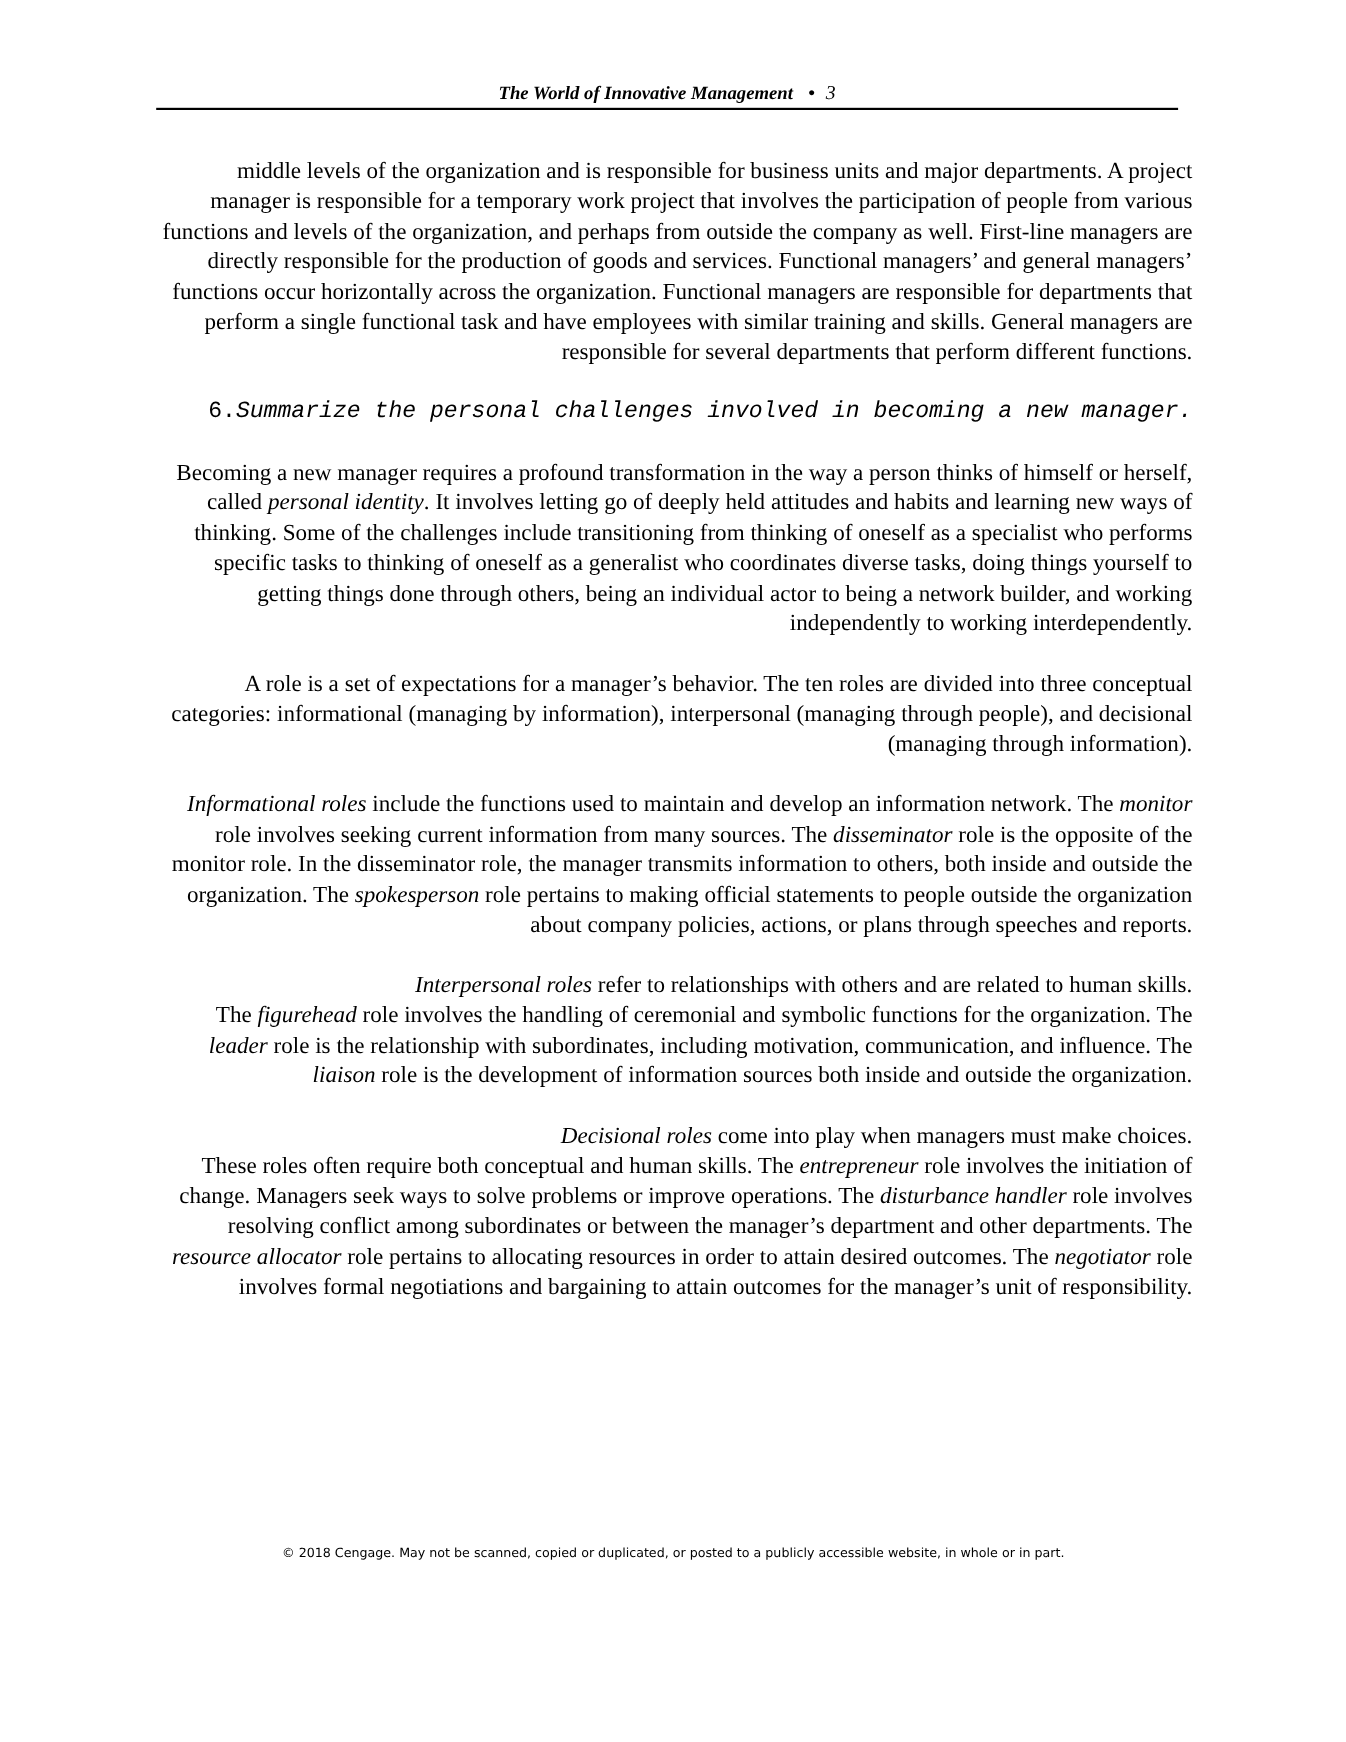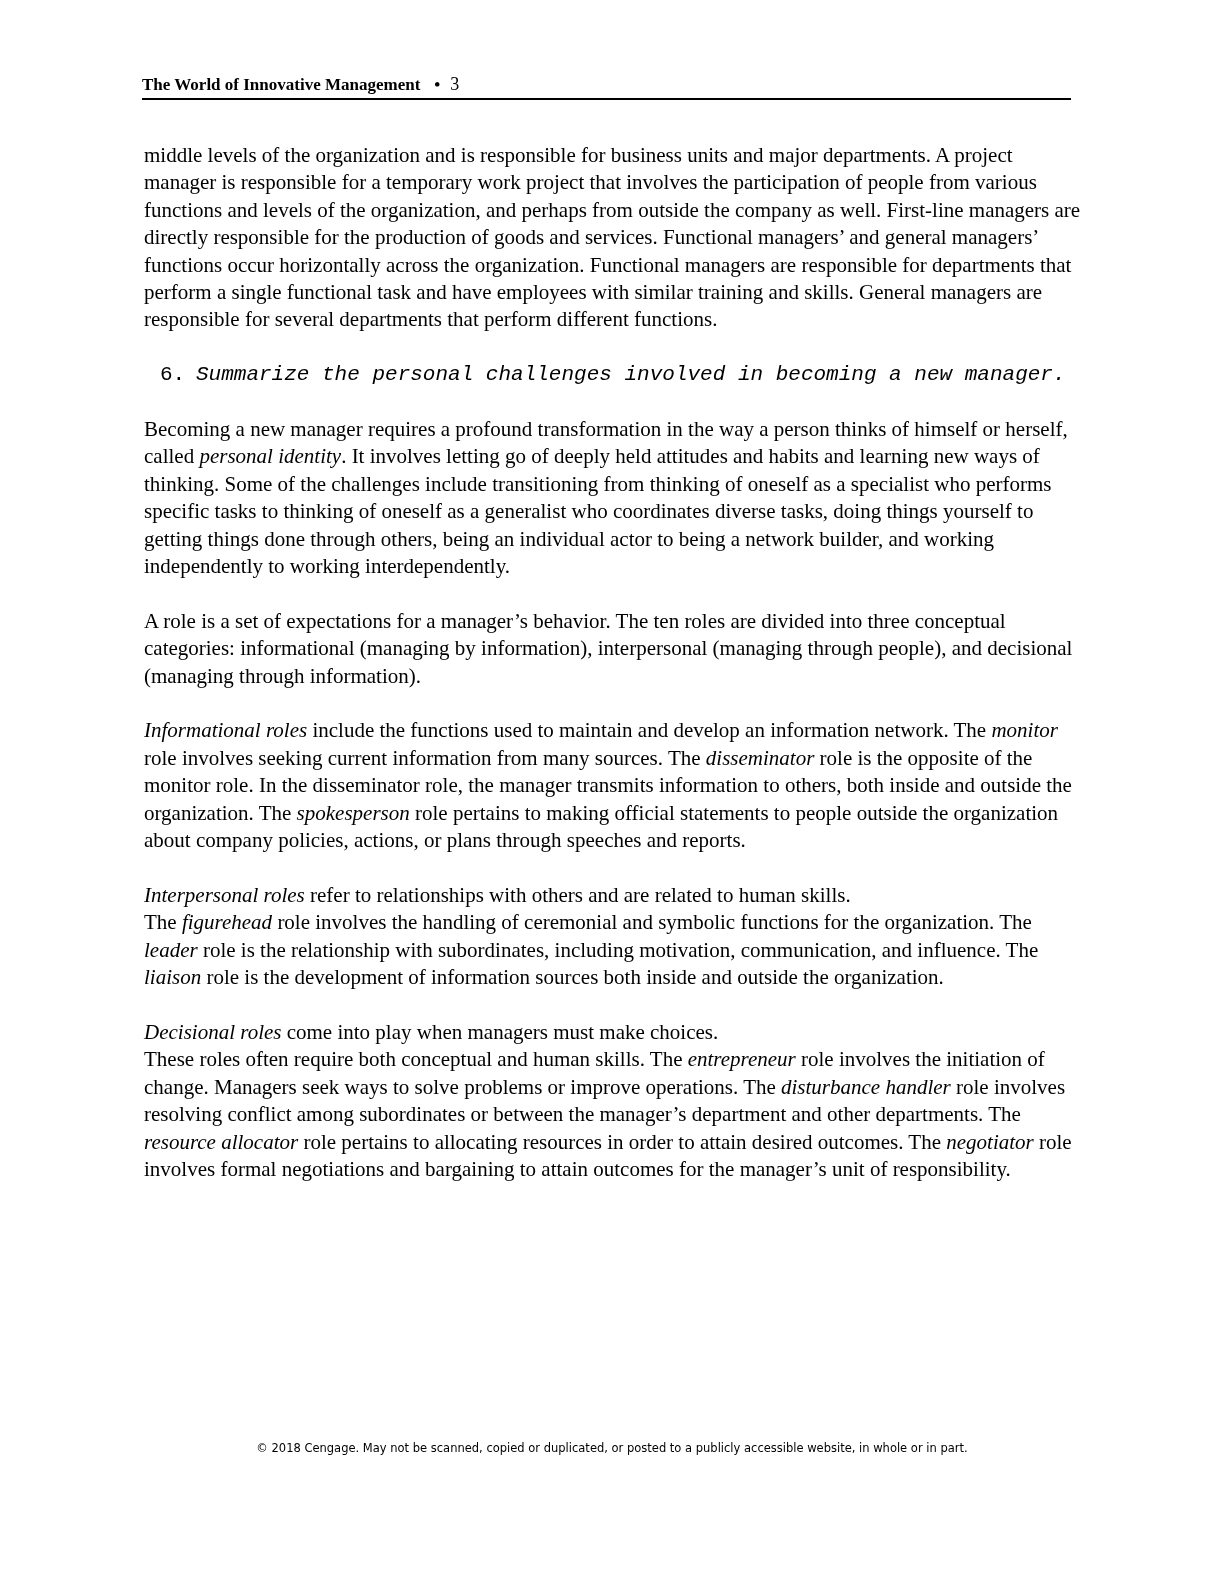--- a/index.html
+++ b/index.html
@@ -5,40 +5,40 @@
     html, body { margin: 0; padding: 0; background: #ffffff; }
     body { width: 1224px; height: 1584px; position: relative; overflow: hidden; }
     .page {
       position: absolute; left: 0; top: 0; width: 1224px; height: 1584px;
       background: #ffffff; color: #000000;
       font-family: "Liberation Serif", "DejaVu Serif", serif;
     }
     .running-head {
       position: absolute; left: 142px; top: 72px; width: 929px; height: 26px;
       border-bottom: 2px solid #000;
-      text-align: left;
+      text-align: center;
       font-family: "Liberation Serif", serif;
-      font-size: 17px; font-weight: bold; line-height: 24px;
+      font-size: 17px; font-weight: bold; line-height: 24px; font-style: italic;
     }
     .running-head .bullet { display: inline-block; margin: 0 10px 0 14px; font-weight: bold; }
     .running-head .page-num { font-weight: normal; font-size: 18px; }
     .body-text {
       position: absolute; left: 144px; top: 142px; width: 940px;
       font-size: 21px; line-height: 27.4px;
     }
-    .body-text p { margin: 0 0 27.4px 0; }
+    .body-text p { margin: 0 0 27.4px 0; text-align: right; }
     .body-text p.tight { margin-bottom: 0; }
     .body-text .q {
       padding-left: 16px;
       font-style: italic;
       font-family: Liberation Mono, monospace;
     }
     .body-text .q .num { font-style: normal; display: inline-block; width: 36px; }
     .footer {
-      position: absolute; left: 0; top: 1441px; width: 1224px;
+      position: absolute; left: 0; top: 1404px; width: 1224px;
       text-align: center; font-family: "DejaVu Sans", sans-serif;
       font-size: 11.5px; color: #000;
     }
   </style>
 </head>
 <body>
 
 <div class="page">
 
   <div class="running-head">

